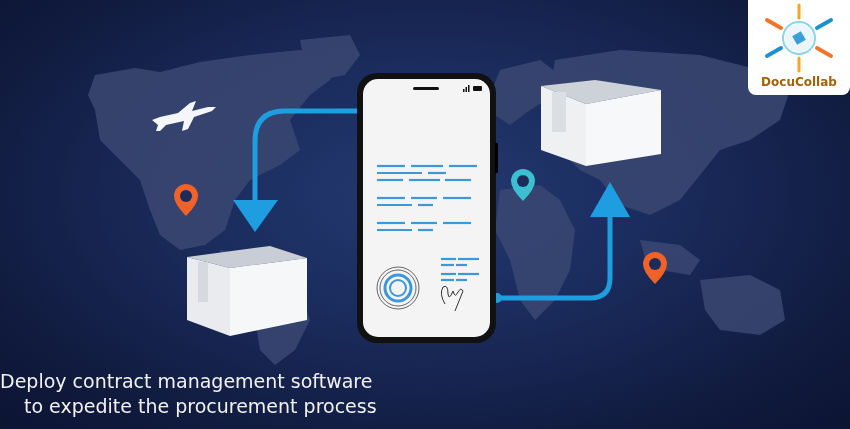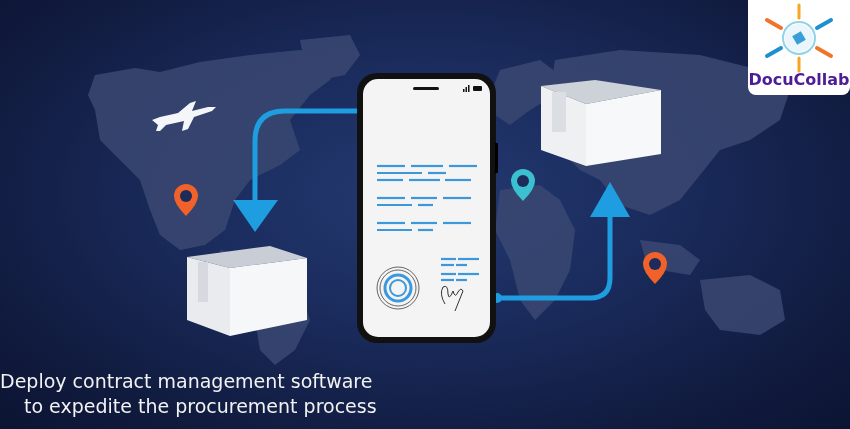--- a/index.html
+++ b/index.html
@@ -1,21 +1,21 @@
 <!DOCTYPE html>
 <html><head>
 <meta charset="utf-8">
 <style>
   html,body{margin:0;padding:0;}
   body{width:850px;height:429px;overflow:hidden;position:relative;
     background:radial-gradient(ellipse at 50% 45%, #243a72 0%, #1a2b5c 40%, #101a3d 80%, #0c1433 100%);
     font-family:"DejaVu Sans","Liberation Sans",sans-serif;}
   .map{position:absolute;left:0;top:0;width:850px;height:429px;}
   .logo{position:absolute;left:748px;top:0;width:102px;height:95px;background:#fff;border-radius:0 0 8px 8px;}
-  .logo-text{position:absolute;left:0;right:0;bottom:6px;text-align:center;color:#4c1d95;font-weight:bold;font-size:16px;font-family:"DejaVu Sans",sans-serif;}
+  .logo-text{position:absolute;left:0;right:0;bottom:6px;text-align:center;color:#a16207;font-weight:bold;font-size:12px;font-family:"DejaVu Sans",sans-serif;}
   .phone{position:absolute;left:357px;top:73px;width:139px;height:270px;background:#111;border-radius:20px;}
   .screen{position:absolute;left:6px;top:6px;width:127px;height:258px;background:#f4f4f4;border-radius:15px;}
   .cms{position:absolute;left:16px;top:30px;font-size:34px;font-weight:bold;color:#111;font-family:"Liberation Sans",sans-serif;letter-spacing:0px;}
   .caption{position:absolute;left:0;width:850px;text-align:left;color:#f2f2f2;font-size:19px;font-family:"DejaVu Sans",sans-serif;line-height:25px;}
 </style>
 </head>
 <body>
 
 <svg class="map" viewBox="0 0 850 429" xmlns="http://www.w3.org/2000/svg">
   <g fill="#3a4872" opacity="0.85">

